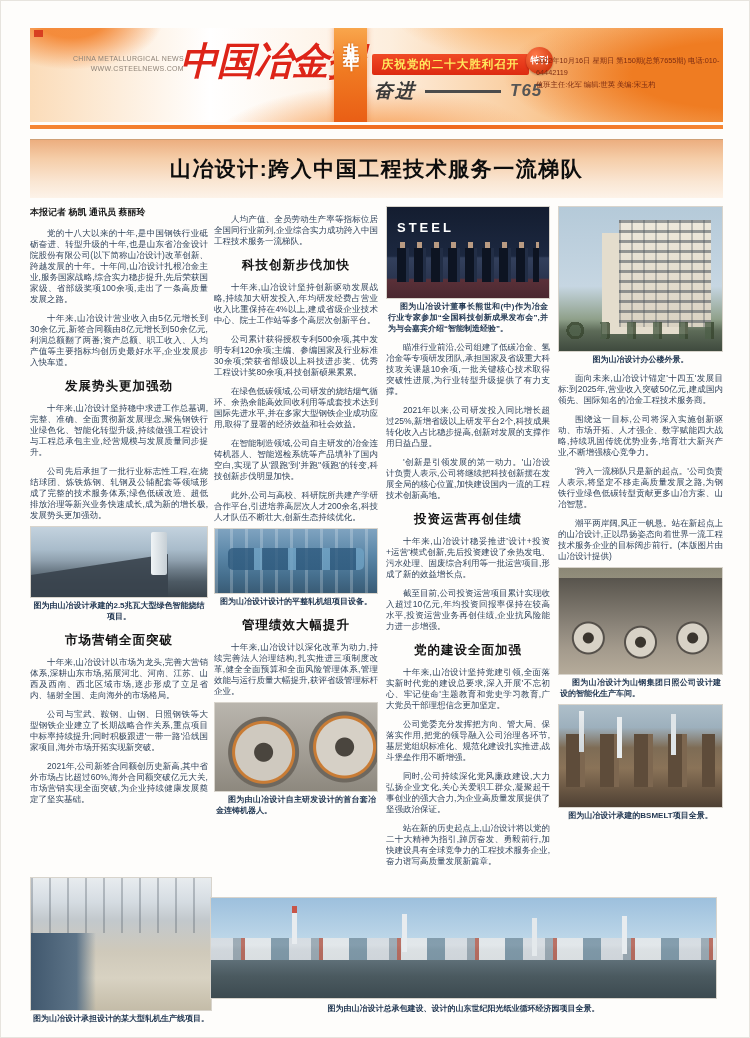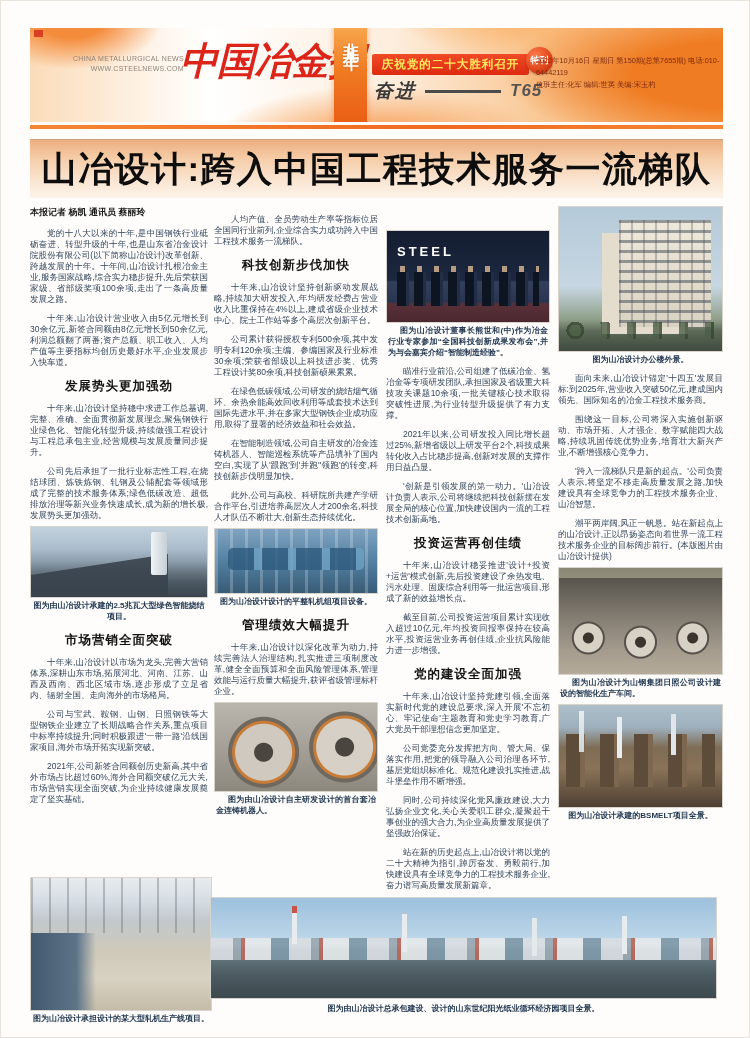--- a/index.html
+++ b/index.html
@@ -41,21 +41,21 @@
   .meta { position:absolute; left:506px; top:27px; width:186px;
     font-size:7.3px; line-height:12px; color:#7c2c12; }
 
   .orange-rule { position:absolute; left:30px; top:125px; width:693px; height:4px;
     background:linear-gradient(90deg,#f58634,#ef6a1f 60%,#f58634); }
 
   
   .headline-band { position:absolute; left:30px; top:139px; width:693px; height:58px;
     background:linear-gradient(180deg,#ecae7f 0%,#f5cda8 32%,#fae6d3 72%,#fdf3e9 100%);
     border-top:1px solid #cfa077; display:flex; align-items:center; justify-content:center; }
-  .headline-band h1 { margin:0; font-size:35px; font-weight:900; color:#0d0d0d; letter-spacing:1.5px; }
+  .headline-band h1 { margin:0; font-size:21px; font-weight:900; color:#0d0d0d; letter-spacing:1.5px; }
 
   
   .col { position:absolute; top:206px; overflow:hidden; }
   #col1 { left:30px;  width:178px; height:666px; }
   #col2 { left:214px; width:164px; height:688px; }
   #col3 { left:386px; width:164px; height:688px; }
   #col4 { left:558px; width:165px; height:688px; }
 
   .byline { font-size:9px; font-weight:700; color:#1c1c1c; margin:0 0 9px; }
   .para { font-size:8.5px; line-height:11px; text-align:justify; text-indent:2em;
@@ -72,21 +72,21 @@
   .ph1 { height:72px; background:linear-gradient(180deg,#c3d2de 0%,#a9bccb 32%,#8fa0ae 48%,#6d7c88 62%,#4d5a64 78%,#3a444c 100%); }
   .ph1::before { content:""; position:absolute; left:0; bottom:0; width:78%; height:70%;
     background:#39434d; clip-path:polygon(0 100%,0 55%,100% 12%,100% 100%); opacity:.9; }
   .ph1::after { content:""; position:absolute; left:68%; top:7%; width:9%; height:62%;
     background:linear-gradient(90deg,#f0f4f6,#c6cfd5); border-radius:2px; }
   .ph2 { height:66px; background:linear-gradient(180deg,#7fa3c0 0%,#5b87a8 40%,#46708f 72%,#395b75 100%); }
   .ph2::before { content:""; position:absolute; inset:0;
     background:repeating-linear-gradient(90deg,rgba(255,255,255,.22) 0 3px,transparent 3px 15px); }
   .ph2::after { content:""; position:absolute; left:8%; top:30%; width:84%; height:34%;
     background:repeating-linear-gradient(90deg,#2e5a7e 0 26px,#6fa2c4 26px 34px); border-radius:5px; opacity:.8; }
-  .ph3 { height:93px; background:linear-gradient(180deg,#141d30 0%,#1c2840 54%,#33405c 56%,#2a3550 78%,#5a3038 80%,#4a2830 100%);margin-top:24px; }
+  .ph3 { height:93px; background:linear-gradient(180deg,#141d30 0%,#1c2840 54%,#33405c 56%,#2a3550 78%,#5a3038 80%,#4a2830 100%); }
   .steel-sign { position:absolute; top:13px; left:10px; color:#fff; font-weight:700;
     font-size:13px; letter-spacing:3px; }
   .people { position:absolute; bottom:16px; left:6%; width:88%; height:34px;
     background:repeating-linear-gradient(90deg,#0d1422 0 9px,#222e46 9px 12px,transparent 12px 17px); }
   .people::before { content:""; position:absolute; top:-6px; left:0; width:100%; height:6px;
     background:repeating-linear-gradient(90deg,transparent 0 3px,#b99b82 3px 8px,transparent 8px 17px); }
   .ph4 { height:146px; background:linear-gradient(180deg,#b5cad9 0%,#c6d6e2 55%,#8fa08a 78%,#5d6b58 86%,#3f4a3e 100%); }
   .ph4::before { content:""; position:absolute; right:7%; top:9%; width:56%; height:74%;
     background:
       repeating-linear-gradient(180deg,rgba(60,70,80,.5) 0 3px,transparent 3px 10px),
@@ -242,21 +242,21 @@
   </div>
 
   <div class="col" id="col4">
     <figure class="fig" style="margin-top:0">
       <div class="ph ph4"></div>
     </figure>
     <p class="cap center">图为山冶设计办公楼外景。</p>
     <div>
         <p class="para">面向未来,山冶设计锚定'十四五'发展目标:到2025年,营业收入突破50亿元,建成国内领先、国际知名的冶金工程技术服务商。</p>
         <p class="para">围绕这一目标,公司将深入实施创新驱动、市场开拓、人才强企、数字赋能四大战略,持续巩固传统优势业务,培育壮大新兴产业,不断增强核心竞争力。</p>
-        <p class="para">'跨入一流梯队只是新的起点。'公司负责人表示,将坚定不移走高质量发展之路,加快建设具有全球竞争力的工程技术服务企业、山冶智慧。</p>
+        <p class="para">'跨入一流梯队只是新的起点。'公司负责人表示,将坚定不移走高质量发展之路,为钢铁行业绿色低碳转型贡献更多山冶方案、山冶智慧。</p>
         <p class="para">潮平两岸阔,风正一帆悬。站在新起点上的山冶设计,正以昂扬姿态向着世界一流工程技术服务企业的目标阔步前行。(本版图片由山冶设计提供)</p>
       </div>
     <figure class="fig">
       <div class="ph ph5"></div>
     </figure>
     <p class="cap just">图为山冶设计为山钢集团日照公司设计建设的智能化生产车间。</p>
     <figure class="fig">
       <div class="ph ph6"></div>
     </figure>
     <p class="cap center">图为山冶设计承建的BSMELT项目全景。</p>

